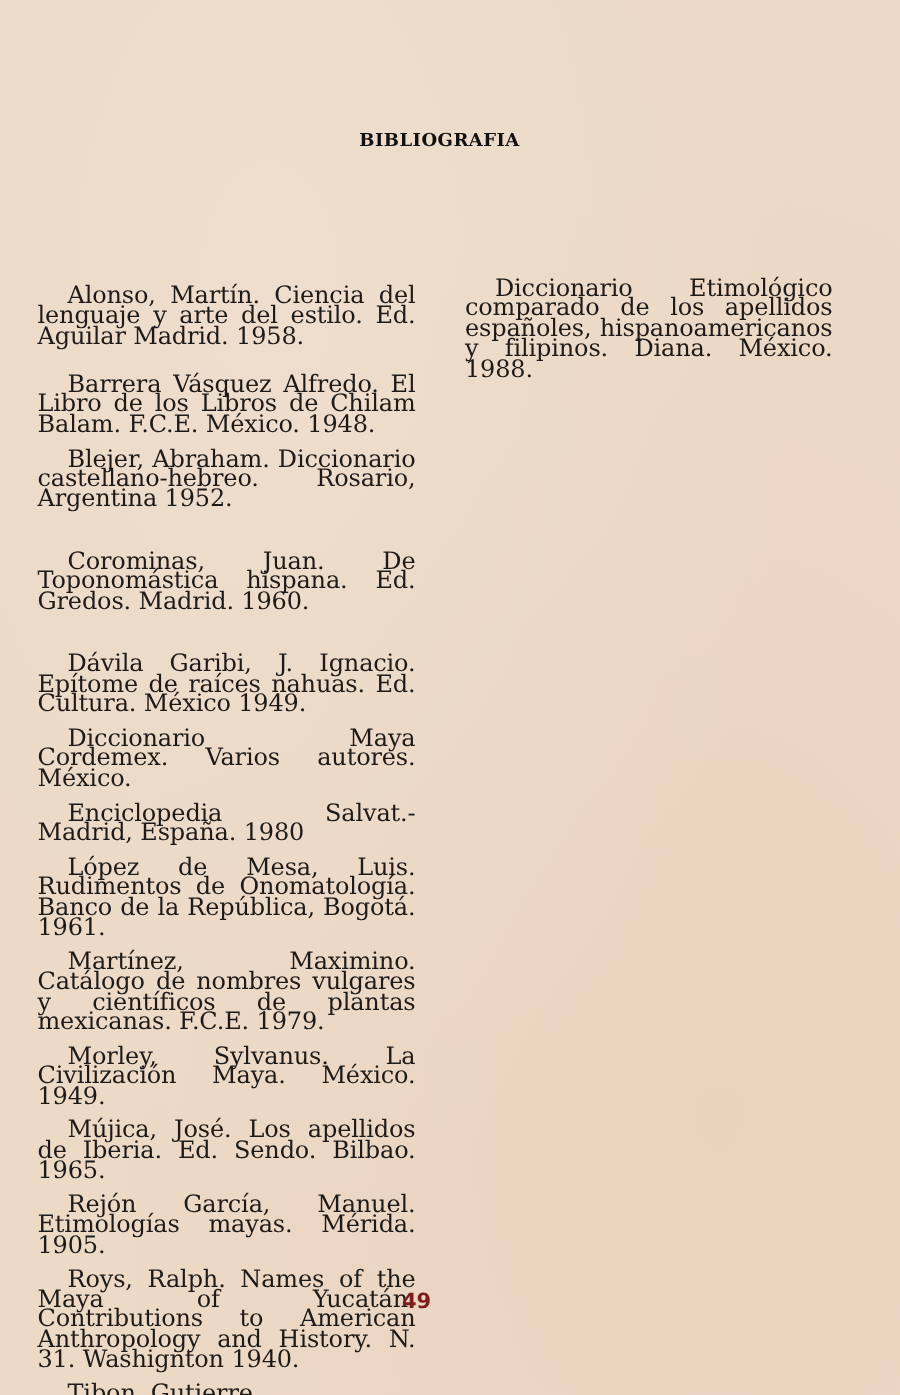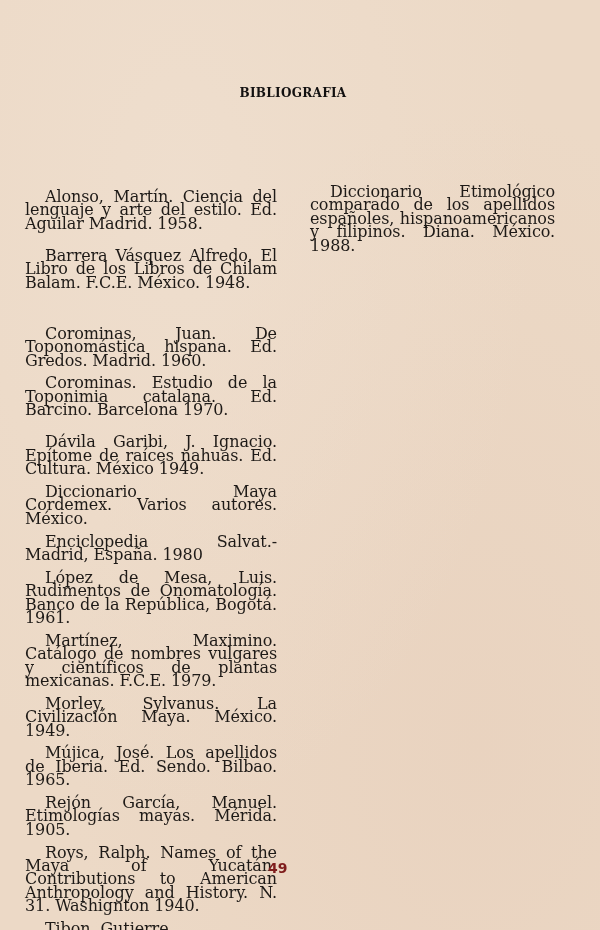--- a/index.html
+++ b/index.html
@@ -68,26 +68,26 @@
 <body>
 
 <div class="title">BIBLIOGRAFIA</div>
 
 <div class="col col-left">
   <p class="entry">Alonso, Martín. Ciencia del lenguaje y arte del estilo. Ed. Aguilar Madrid. 1958.</p>
   <div class="entry-space"></div>
   <div class="entry-space"></div>
   <p class="entry">Barrera Vásquez Alfredo. El Libro de los Libros de Chilam Balam. F.C.E. México. 1948.</p>
   <div class="entry-space"></div>
+  <p class="entry">Blejer, Abraham. Diccionario castellano-hebreo. Rosario, Argentina 1952.</p>
   <div class="entry-space"></div>
   <div class="entry-space"></div>
   <div class="entry-space"></div>
   <p class="entry">Corominas, Juan. De Toponomástica hispana. Ed. Gredos. Madrid. 1960.</p>
   <div class="entry-space"></div>
-  <p class="entry">Corominas. Estudio de la Toponimia catalana. Ed. Barcino. Barcelona 1970.</p>
   <div class="entry-space"></div>
   <div class="entry-space"></div>
   <p class="entry">Dávila Garibi, J. Ignacio. Epítome de raíces nahuas. Ed. Cultura. México 1949.</p>
   <div class="entry-space"></div>
   <p class="entry">Diccionario Maya Cordemex. Varios autores. México.</p>
   <div class="entry-space"></div>
   <p class="entry">Enciclopedia Salvat.- Madrid, España. 1980</p>
   <div class="entry-space"></div>
   <p class="entry">López de Mesa, Luis. Rudimentos de Onomatología. Banco de la República, Bogotá. 1961.</p>
   <div class="entry-space"></div>

